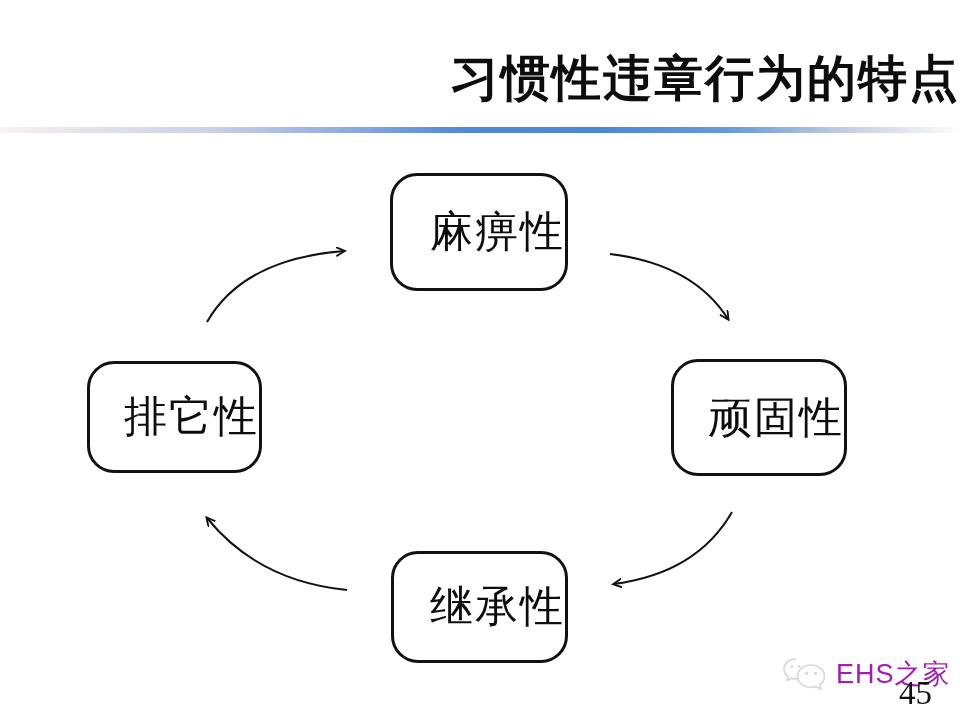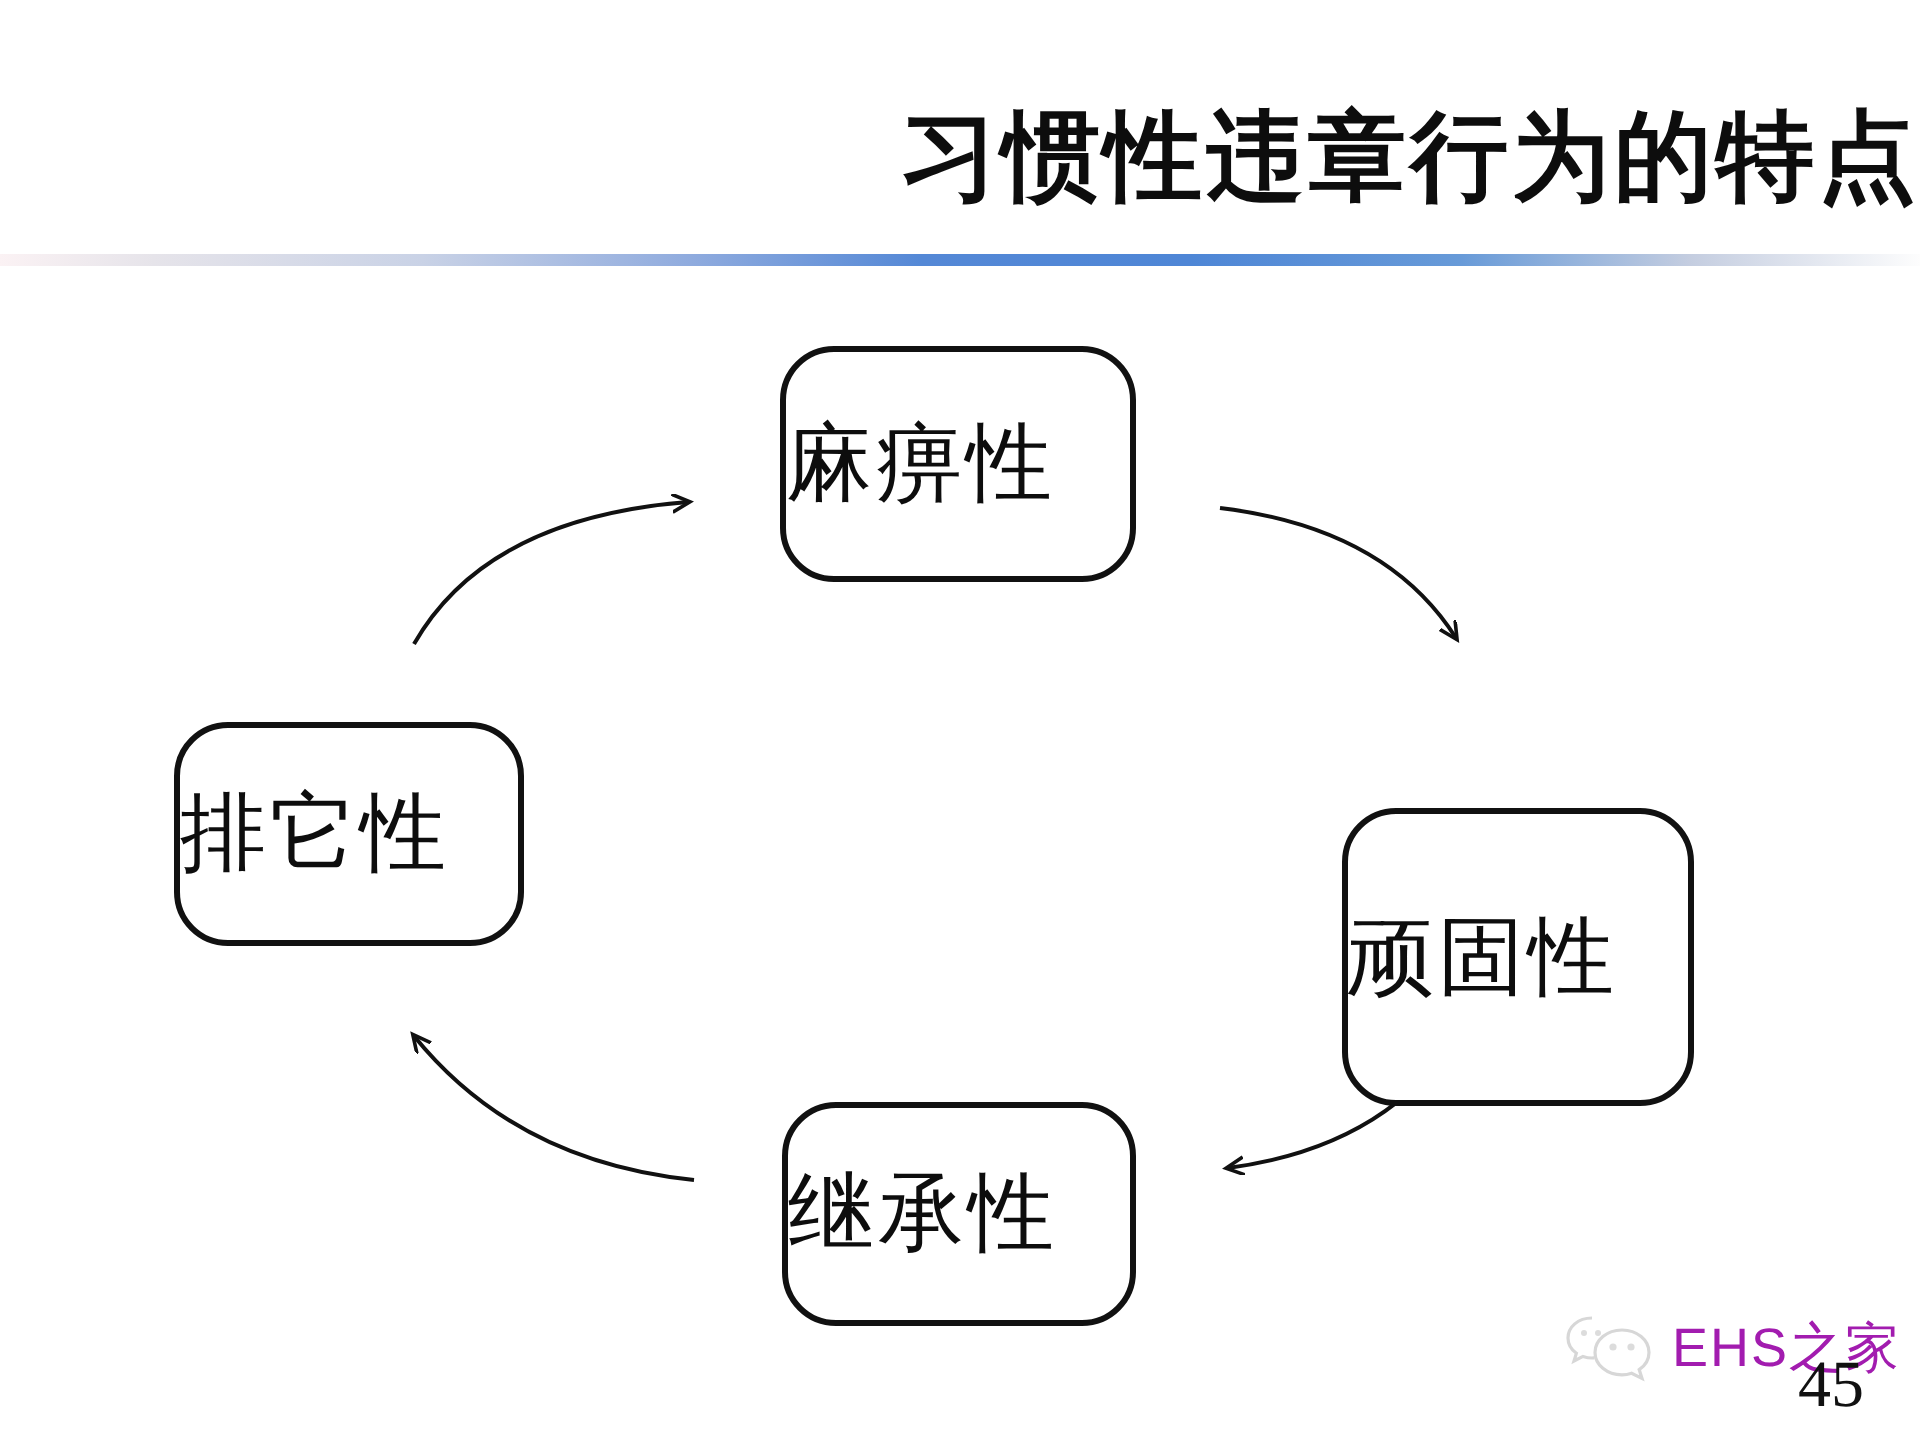--- a/index.html
+++ b/index.html
@@ -41,27 +41,27 @@
     height: 720px;
   }
   .node {
     position: absolute;
     box-sizing: border-box;
     border: 3px solid #111111;
     border-radius: 27px;
     background: #ffffff;
     display: flex;
     align-items: center;
-    justify-content: flex-start;
+    justify-content: flex-end;
     font-size: 43px;
     color: #0d0d0d;
     letter-spacing: 2px;
   }
   .node-top    { left: 390px; top: 173px; width: 178px; height: 118px; }
-  .node-right  { left: 671px; top: 359px; width: 176px; height: 149px; margin-top: 45px; }
+  .node-right  { left: 671px; top: 359px; width: 176px; height: 117px; }
   .node-bottom { left: 391px; top: 551px; width: 177px; height: 112px; }
   .node-left   { left: 87px;  top: 361px; width: 175px; height: 112px; }
   .watermark {
     position: absolute;
     left: 782px;
     top: 655px;
     display: flex;
     align-items: center;
     gap: 8px;
   }

